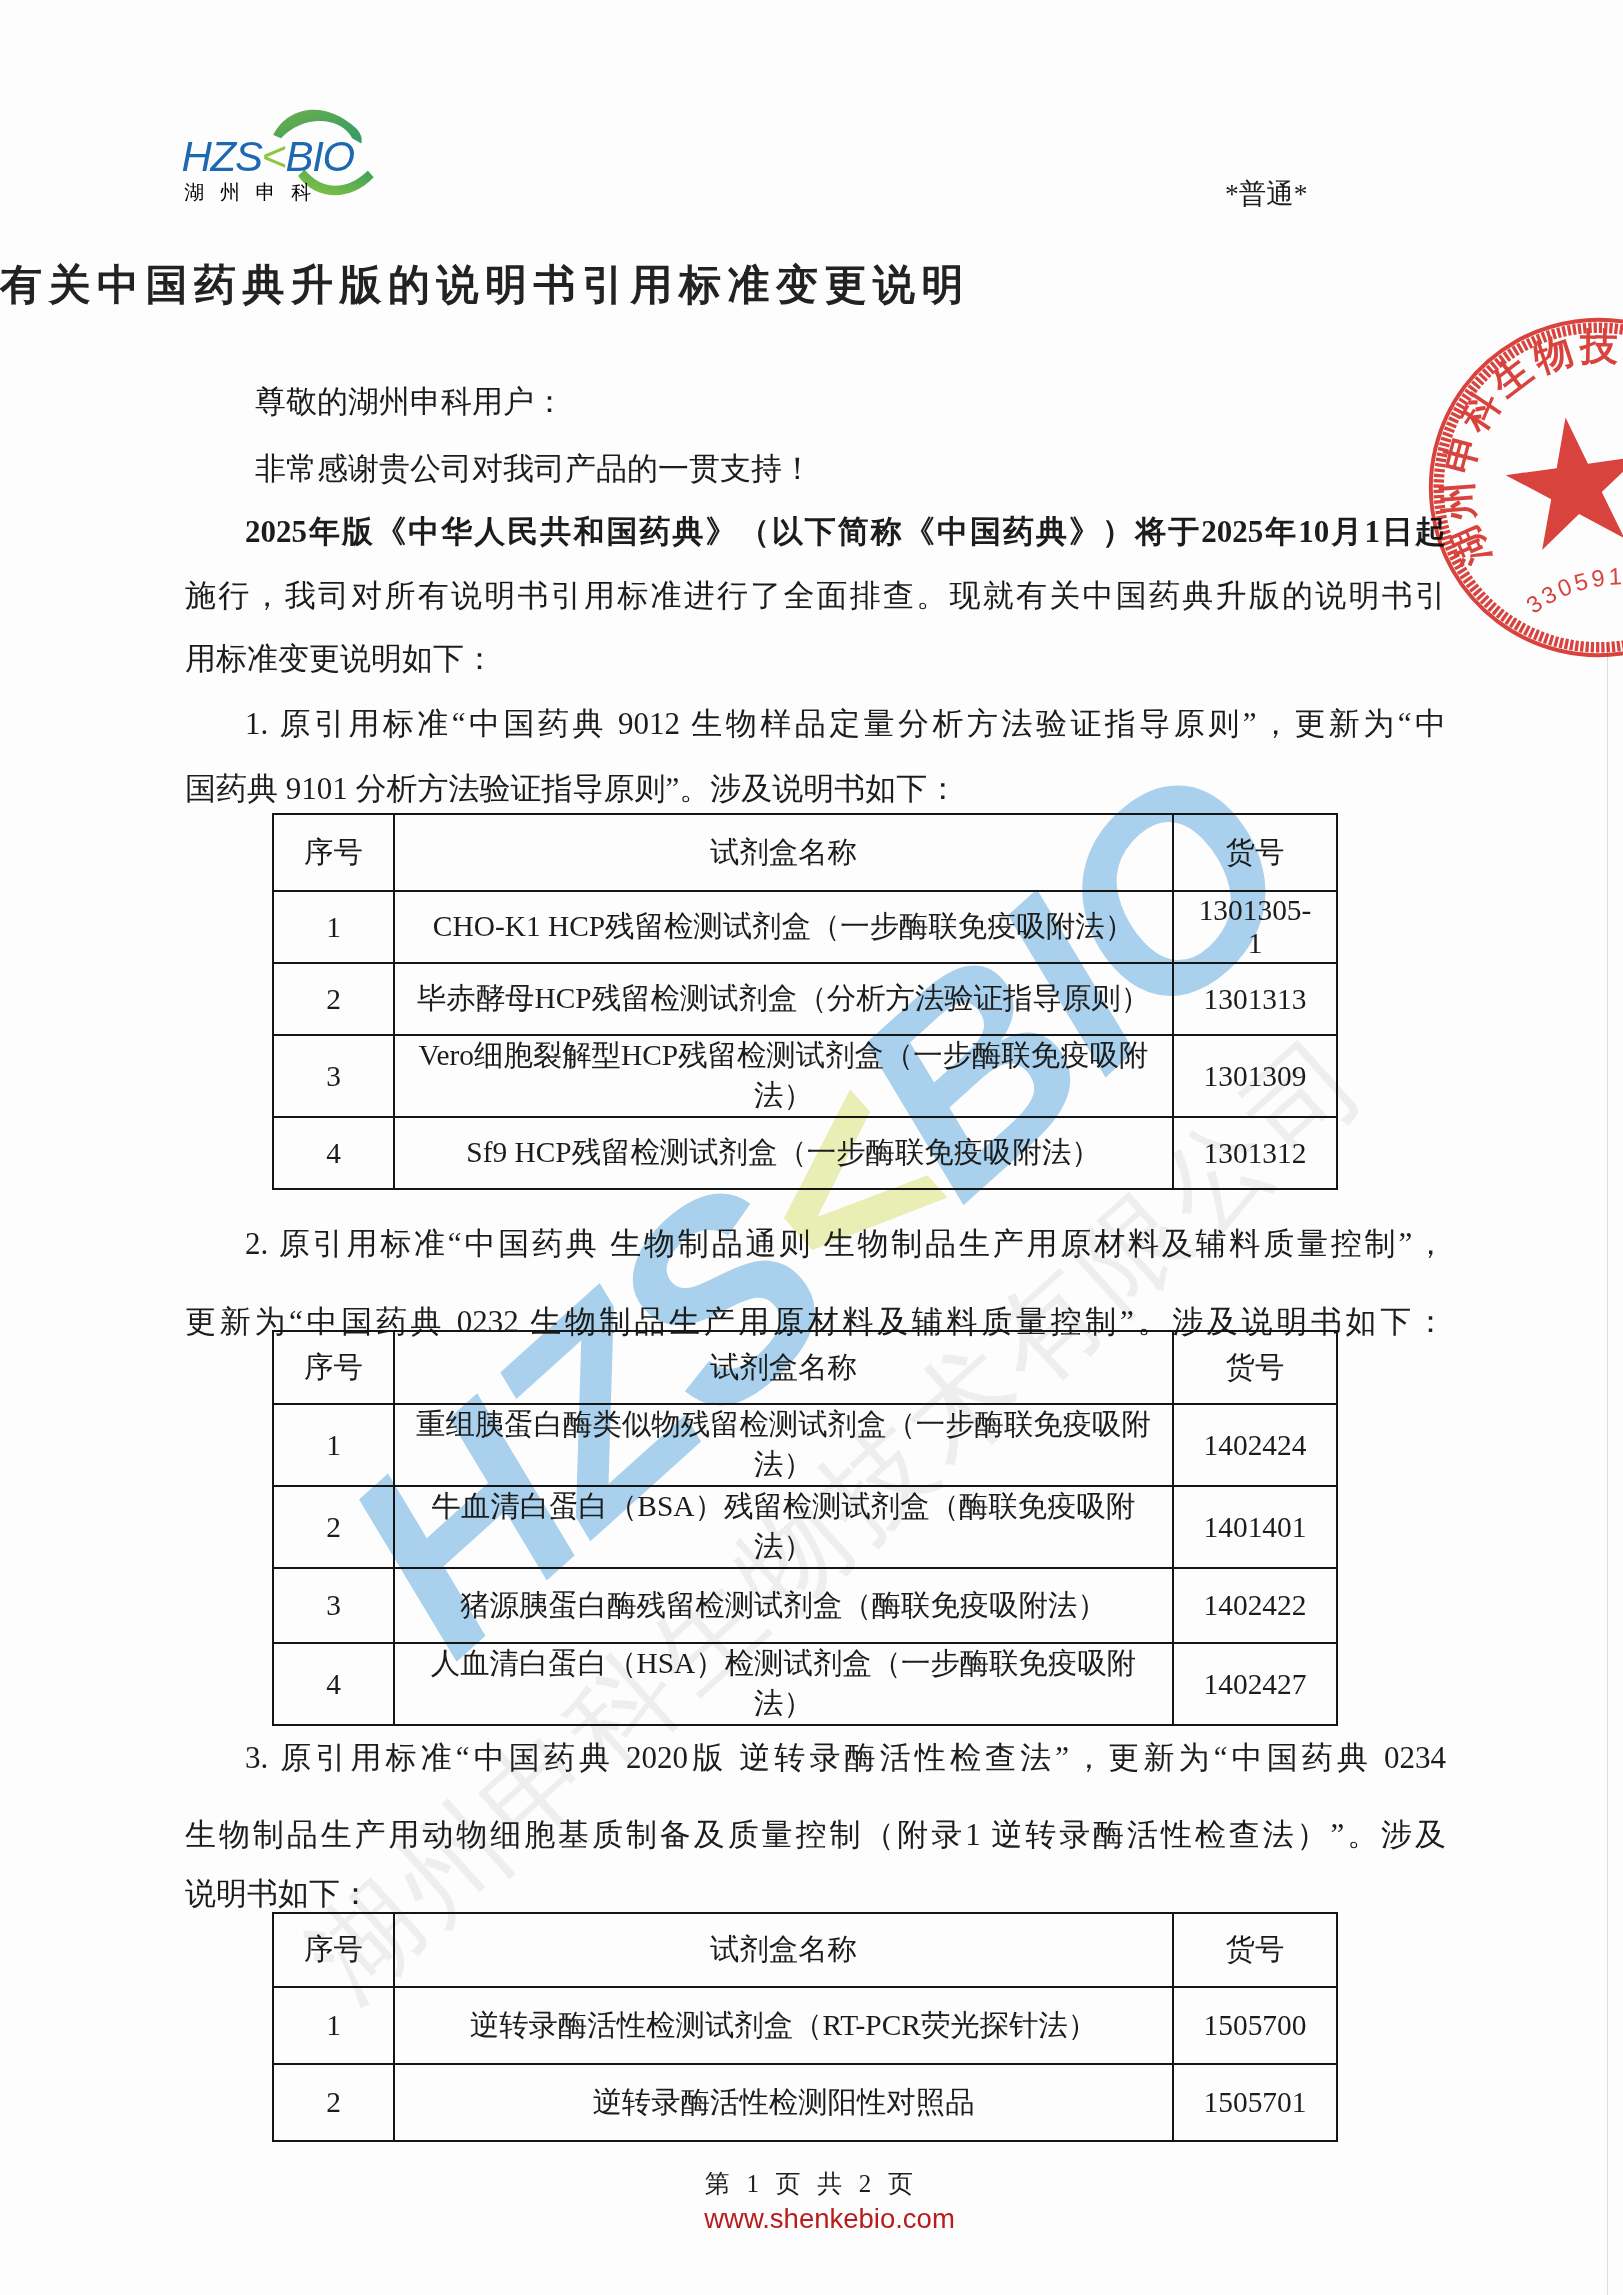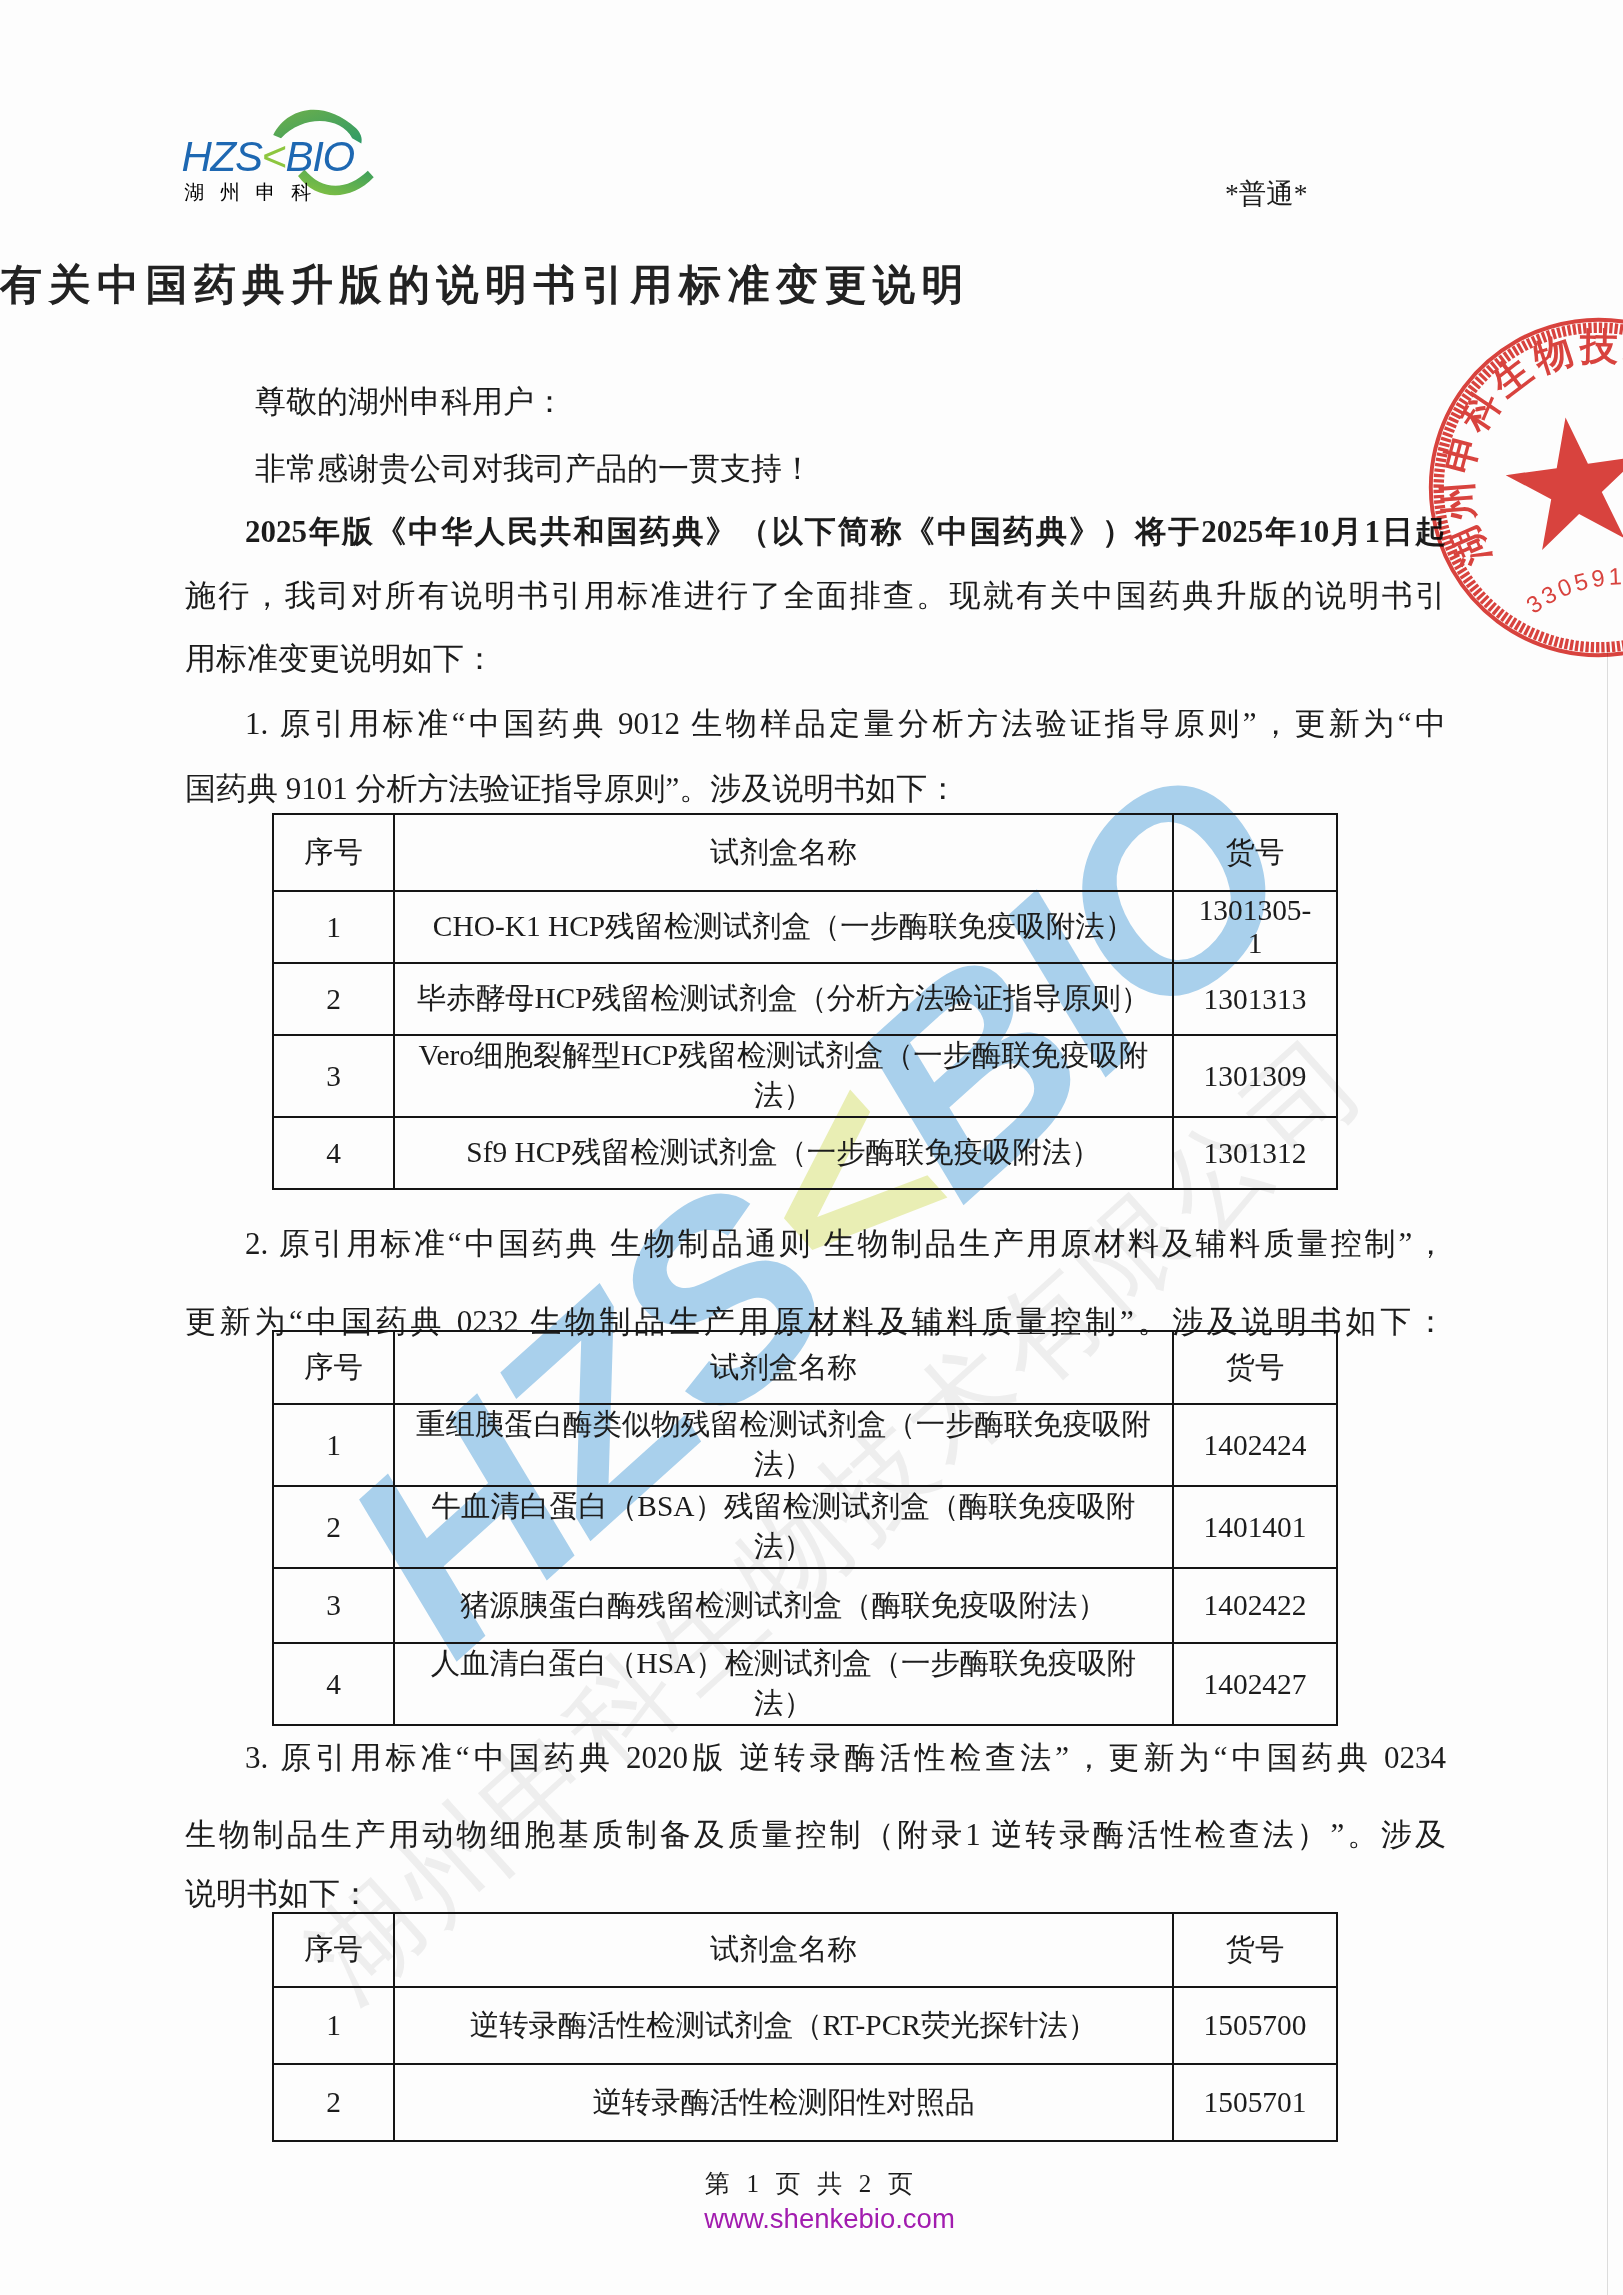--- a/index.html
+++ b/index.html
@@ -76,21 +76,21 @@
   table.doc-table{border:2.6px solid #151515;}
   table.t1{top:813px;} .t1 thead tr{height:77px;} .t1 tbody tr{height:72px;}
   table.t2{top:1330px;} .t2 thead tr{height:73px;} .t2 tbody tr{height:75px;}
   table.t3{top:1912px;} .t3 thead tr{height:74px;} .t3 tbody tr{height:77px;}
 
   
   .footer-page{left:0;right:0;top:2167px;text-align:center;font-size:25px;letter-spacing:5.2px;z-index:2;}
   .footer-url{
     left:0;right:0;top:2203px;text-align:center;
     font-family:"Liberation Sans","DejaVu Sans",sans-serif;
-    font-size:27.5px;color:#a21caf;z-index:2;padding-left:36px;
+    font-size:27.5px;color:#b91c1c;z-index:2;padding-left:36px;
   }
 
   
   .stamp{
     left:1402px;top:291px;width:393px;height:393px;
     z-index:3;mix-blend-mode:multiply;opacity:.93;
     transform:rotate(-8deg);
   }
 
   

